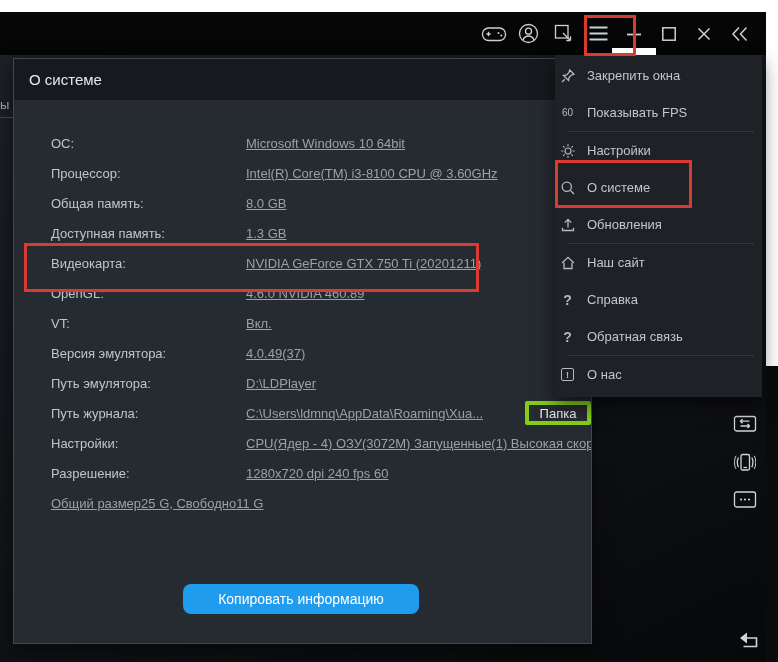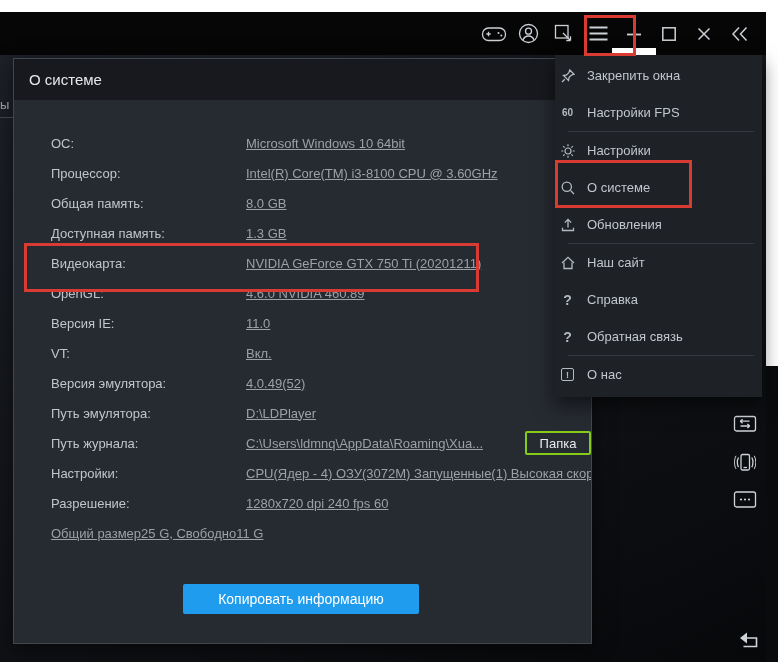--- a/index.html
+++ b/index.html
@@ -32,42 +32,42 @@
   .dialog-header {
     height:41px; background:#17191e; display:flex; align-items:center;
     padding-left:15px; color:#e7e9eb; font-size:15px;
   }
   .rows { position:absolute; top:69px; left:0; right:0; }
   .row { height:30px; display:flex; align-items:center; padding-left:37px; font-size:13px;gap:32px; }
   .row .label { width:163px; flex:none; color:#c0c6cc; }
   .row .value { color:#9aa1a9; white-space:nowrap;text-decoration:underline; }
   .folder-btn {
     margin-left:10px; flex:none; min-width:66px; height:24px; box-sizing:border-box;
-    border:2px solid #84cc16; color:#e9ebed; font-size:13px; background:transparent;
+    border:4px solid #84cc16; color:#e9ebed; font-size:13px; background:transparent;
     display:flex; align-items:center; justify-content:center; border-radius:2px; cursor:pointer; padding:0 8px;
   }
   .copy-btn {
     position:absolute; left:169px; top:525px; width:236px; height:30px;
-    background:#1f9ced; color:#ffffff; font-size:14px; border:none; border-radius:2px;
+    background:#1f9ced; color:#ffffff; font-size:14px; border:none; border-radius:8px;
     display:flex; align-items:center; justify-content:center; cursor:pointer;
   }
 
   
   .menu {
     position:absolute; left:555px; top:55px; width:207px; z-index:4;
     background:#1e2126; box-shadow:0 8px 18px rgba(0,0,0,.55); padding:2px 0 4px; box-sizing:border-box;
   }
   .menu-item {
     height:37px; display:flex; align-items:center; padding-left:4px; gap:11px;
     color:#c2c7cd; font-size:13px; cursor:pointer;
   }
   .menu-icon { width:17px; height:17px; flex:none; display:flex; align-items:center; justify-content:center; color:#b4bac1; }
   .menu-divider { height:1px; background:#34383e; margin:0 8px 0 13px; }
   .glyph-q { font-size:14px; font-weight:bold; }
-  .glyph-60 { font-size:10px; font-weight:bold; }
+  .glyph-60 { font-size:10px; font-weight:normal; }
   .glyph-info {
     width:13px; height:13px; border:1.5px solid currentColor; border-radius:2px;
     font-size:9px; font-weight:bold; display:flex; align-items:center; justify-content:center; box-sizing:border-box;
   }
 
   
   .side-icon { position:absolute; color:#cfd4d9; z-index:3; cursor:pointer; }
   .partial-box { width:18px; height:9px; border:1.5px solid #cfd4d9; border-top:none; box-sizing:border-box; }
 
   
@@ -192,30 +192,26 @@
     </div>
     <div class="row">
       <span class="label">Видеокарта:</span>
       <span class="value">NVIDIA GeForce GTX 750 Ti (20201211)</span>
     </div>
     <div class="row">
       <span class="label">OpenGL:</span>
       <span class="value">4.6.0 NVIDIA 460.89</span>
     </div>
     <div class="row">
-      <span class="label">Версия IE:</span>
-      <span class="value">11.0</span>
-    </div>
-    <div class="row">
       <span class="label">VT:</span>
       <span class="value">Вкл.</span>
     </div>
     <div class="row">
       <span class="label">Версия эмулятора:</span>
-      <span class="value">4.0.49(52)</span>
+      <span class="value">4.0.49(37)</span>
     </div>
     <div class="row">
       <span class="label">Путь эмулятора:</span>
       <span class="value">D:\LDPlayer</span>
     </div>
     <div class="row">
       <span class="label">Путь журнала:</span>
       <span class="value">C:\Users\ldmnq\AppData\Roaming\Xua...</span>
       <button class="folder-btn">Папка</button>
     </div>
@@ -241,21 +237,21 @@
         <path d="M9.8 2l4.2 4.2-2.7 1-2.2 2.2-.6 3.1-5-5 3.1-.6 2.2-2.2z"></path>
         <path d="M4.8 11.2L2 14"></path>
       </svg>
     </span>
     <span>Закрепить окна</span>
   </div>
   <div class="menu-item">
     <span class="menu-icon">
       <span class="glyph-60">60</span>
     </span>
-    <span>Настройки FPS</span>
+    <span>Показывать FPS</span>
   </div>
   <div class="menu-divider"></div>
   <div class="menu-item">
     <span class="menu-icon">
       <svg width="16" height="16" viewBox="0 0 16 16" fill="none" stroke="currentColor" stroke-width="1.2">
         <circle cx="8" cy="8" r="3"></circle>
         <path d="M8 1.3v2 M8 12.7v2 M1.3 8h2 M12.7 8h2 M3.2 3.2l1.4 1.4 M11.4 11.4l1.4 1.4 M12.8 3.2l-1.4 1.4 M4.6 11.4l-1.4 1.4"></path>
       </svg>
     </span>
     <span>Настройки</span>

